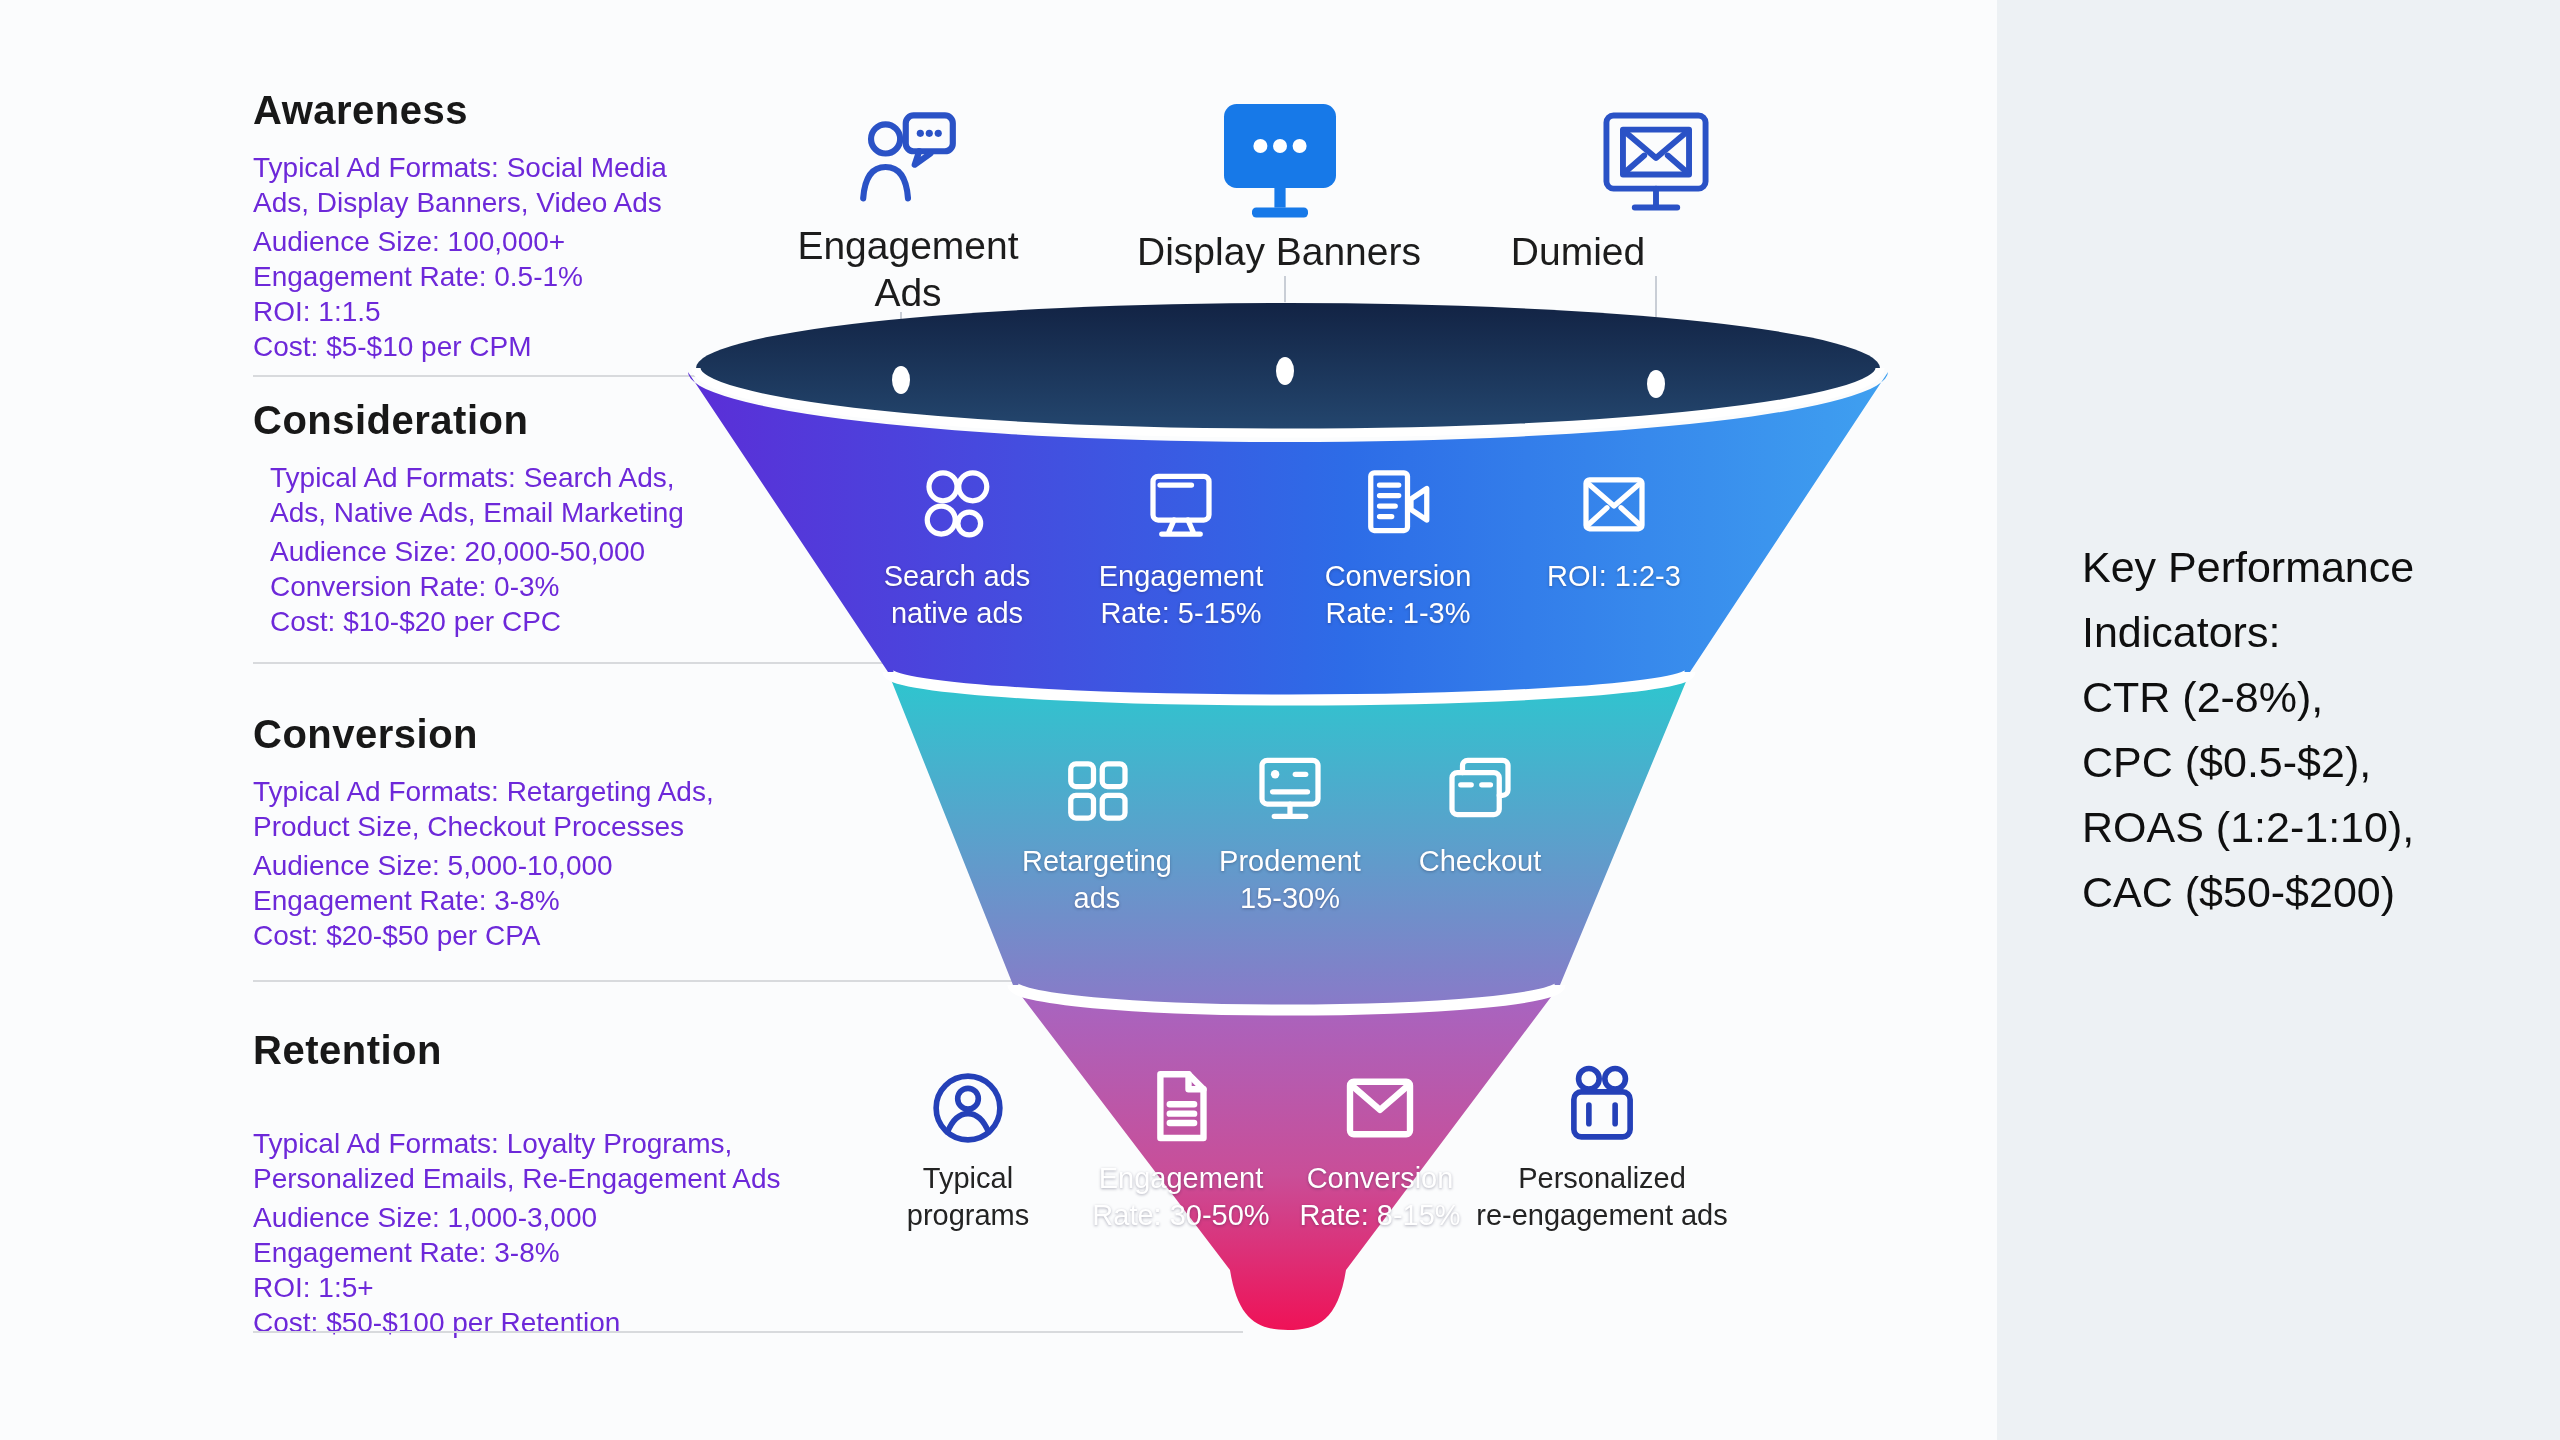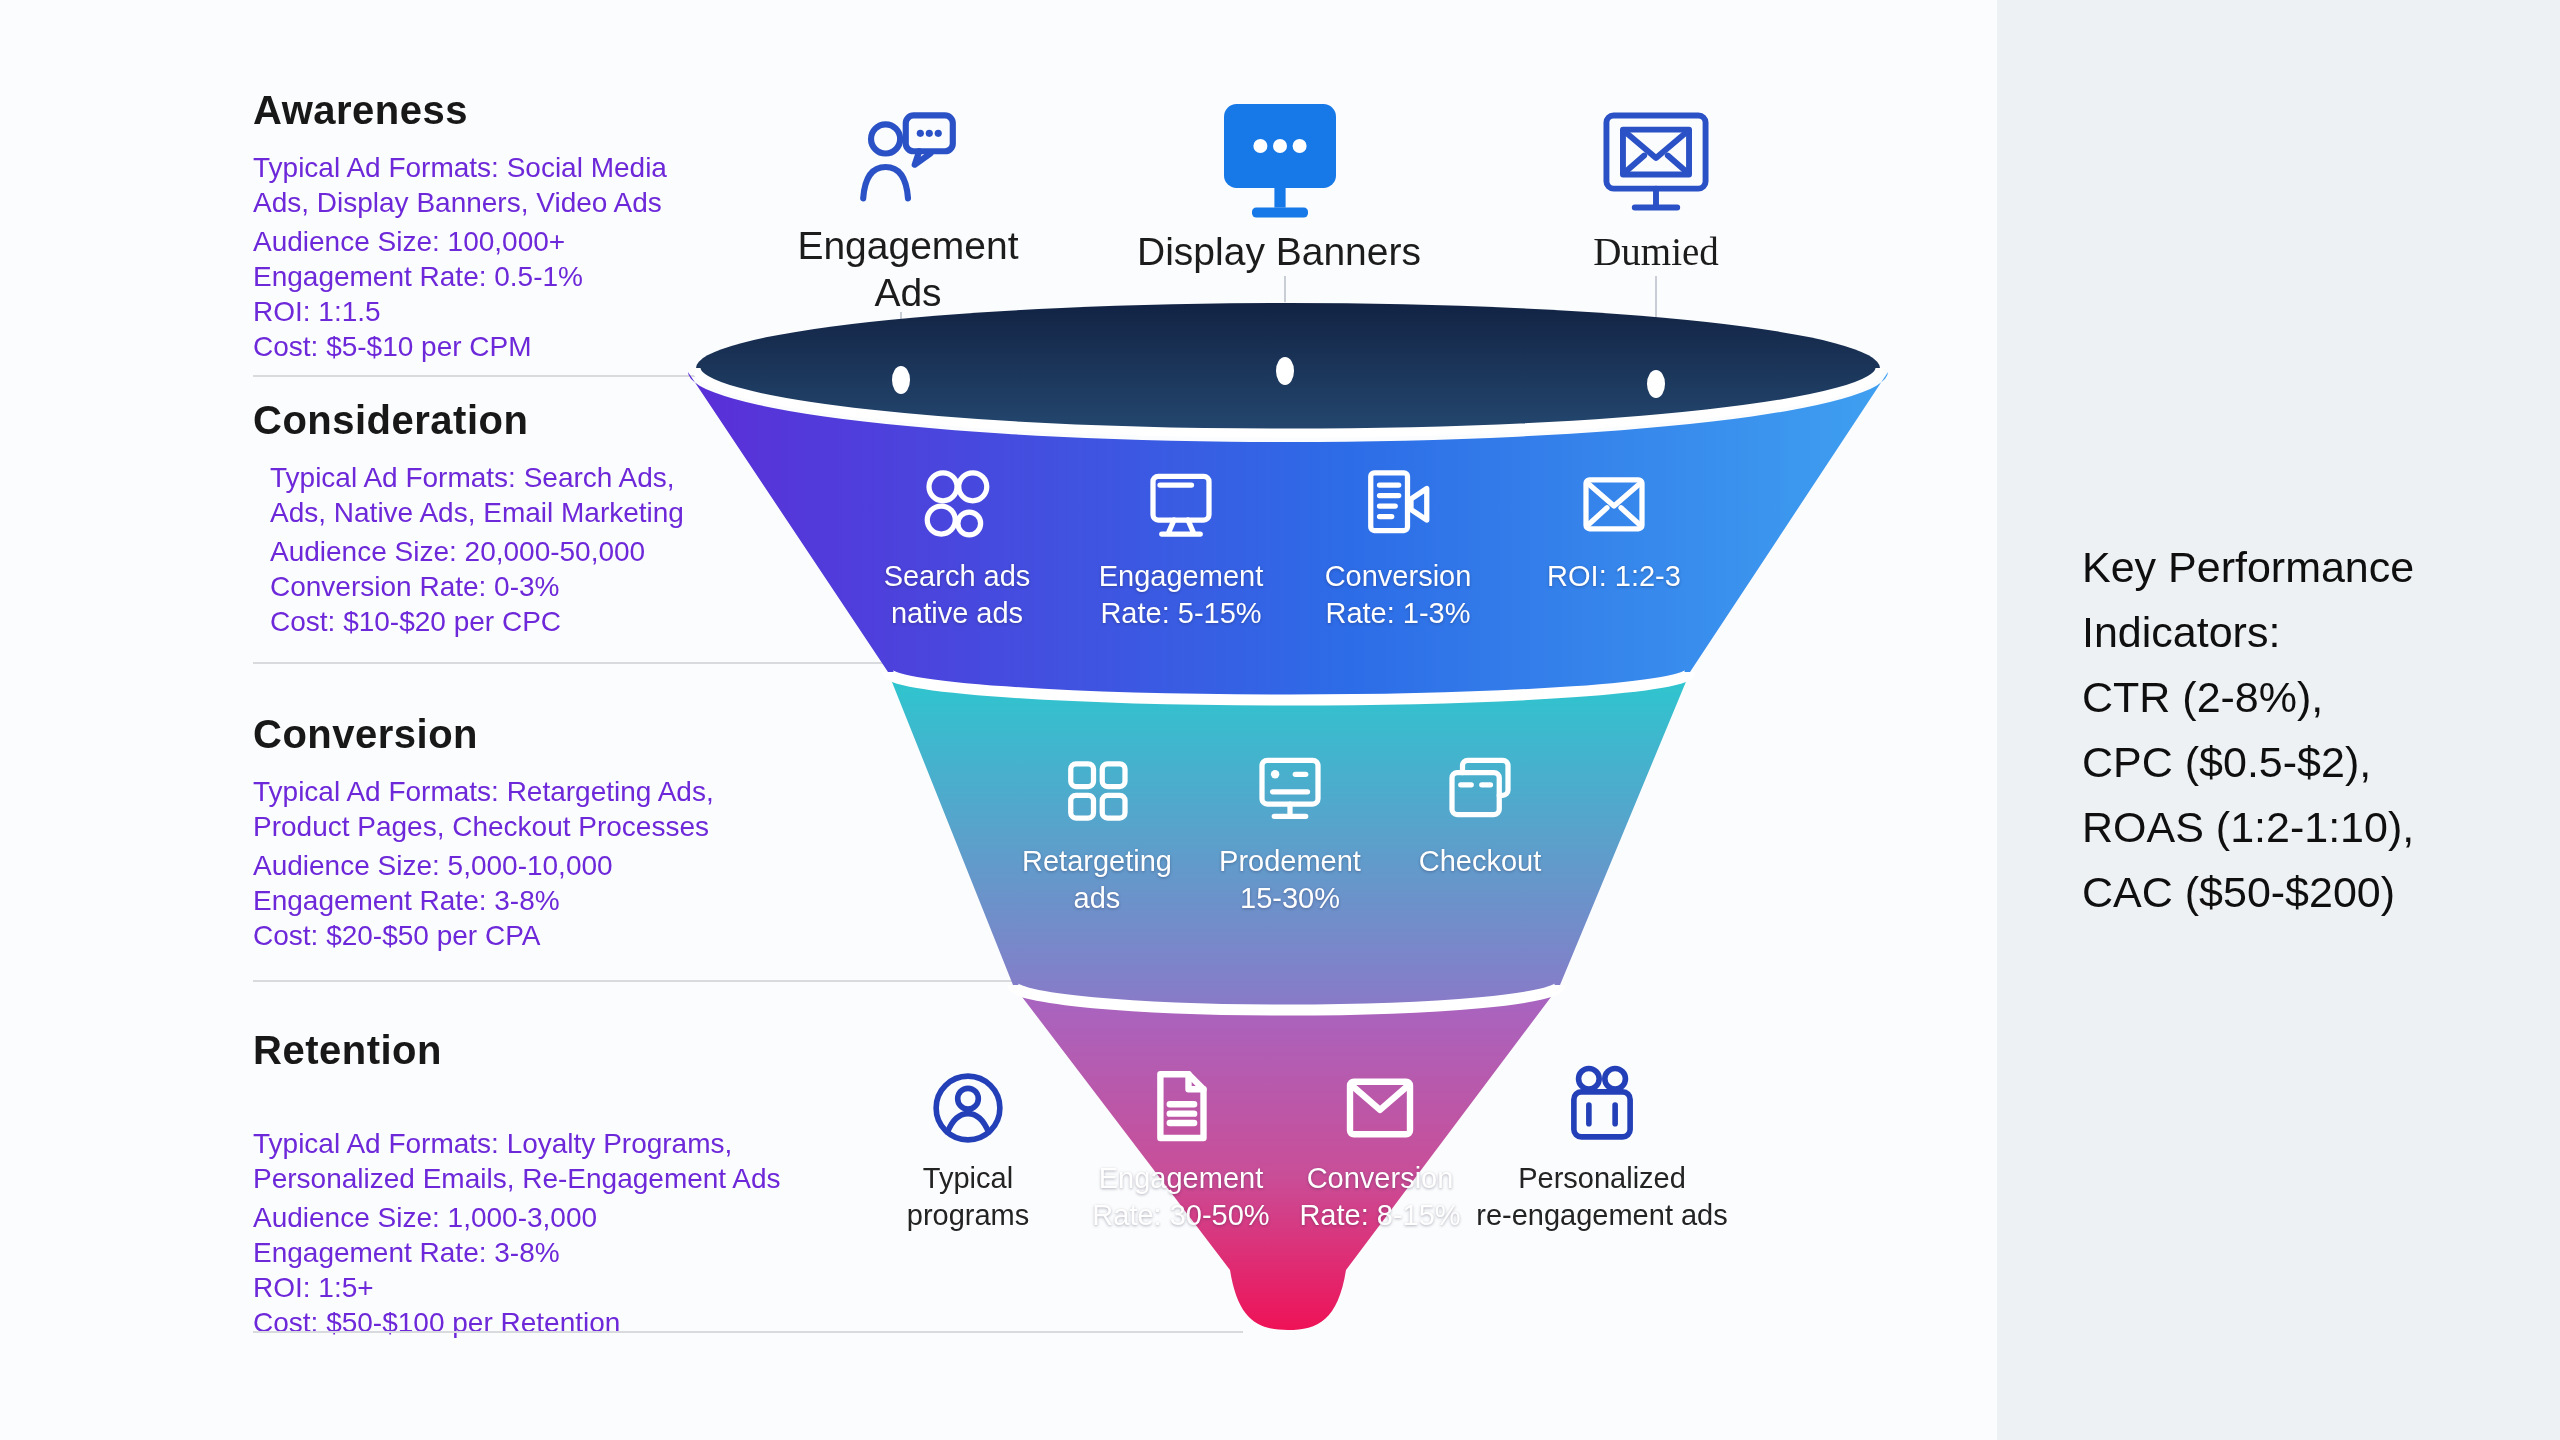--- a/index.html
+++ b/index.html
@@ -47,21 +47,21 @@
     <div class="stage-line">Ads, Native Ads, Email Marketing</div>
     <div class="stage-line" style="margin-top:4px;">Audience Size: 20,000-50,000</div>
     <div class="stage-line">Conversion Rate: 0-3%</div>
     <div class="stage-line">Cost: $10-$20 per CPC</div>
   </div>
   <div class="abs divider" style="left:253px;top:662px;width:640px;"></div>
 
   <div class="abs stage-heading" style="left:253px;top:712px;">Conversion</div>
   <div class="abs" style="left:253px;top:774px;">
     <div class="stage-line">Typical Ad Formats: Retargeting Ads,</div>
-    <div class="stage-line">Product Pages, Checkout Processes</div>
+    <div class="stage-line">Product Size, Checkout Processes</div>
     <div class="stage-line" style="margin-top:4px;">Audience Size: 5,000-10,000</div>
     <div class="stage-line">Engagement Rate: 3-8%</div>
     <div class="stage-line">Cost: $20-$50 per CPA</div>
   </div>
   <div class="abs divider" style="left:253px;top:980px;width:782px;"></div>
 
   <div class="abs stage-heading" style="left:253px;top:1028px;">Retention</div>
   <div class="abs" style="left:253px;top:1090px;margin-top:36px;">
     <div class="stage-line">Typical Ad Formats: Loyalty Programs,</div>
     <div class="stage-line">Personalized Emails, Re-Engagement Ads</div>
@@ -101,21 +101,21 @@
 
   <svg class="abs" style="left:1597px;top:106px;" width="118" height="118" viewBox="0 0 100 100">
     <g fill="none" stroke="#2a52c6" stroke-width="5" stroke-linecap="round" stroke-linejoin="round">
       <rect x="8" y="8" width="84" height="62" rx="6"></rect>
       <rect x="22" y="20" width="56" height="38"></rect>
       <path d="M24 22 L50 44 L76 22"></path>
       <path d="M24 56 L40 42 M76 56 L60 42"></path>
       <path d="M50 70 L50 84 M32 86 L68 86"></path>
     </g>
   </svg>
-  <div class="abs channel-label" style="left:1506px;top:228px;width:300px;font-family:Liberation Serif, serif;">Dumied</div>
+  <div class="abs channel-label" style="left:1428px;top:228px;width:300px;">Dumied</div>
   <div class="abs connector" style="left:1655px;top:276px;height:108px;background:linear-gradient(#c9ced6 0 38%,#f2f3f6 38% 100%);"></div>
 
   <svg class="abs" style="left:670px;top:230px;" width="1240" height="1110" viewBox="0 0 1240 1110">
     <defs>
       <linearGradient id="g1" x1="0" y1="0" x2="1" y2="0">
         <stop offset="0" stop-color="#5b2ed7"></stop>
           <stop offset="0.55" stop-color="#2d6ce7"></stop>
           <stop offset="1" stop-color="#3fa0f0"></stop>
       </linearGradient>
       <linearGradient id="gTop" x1="0" y1="0" x2="0" y2="1">

